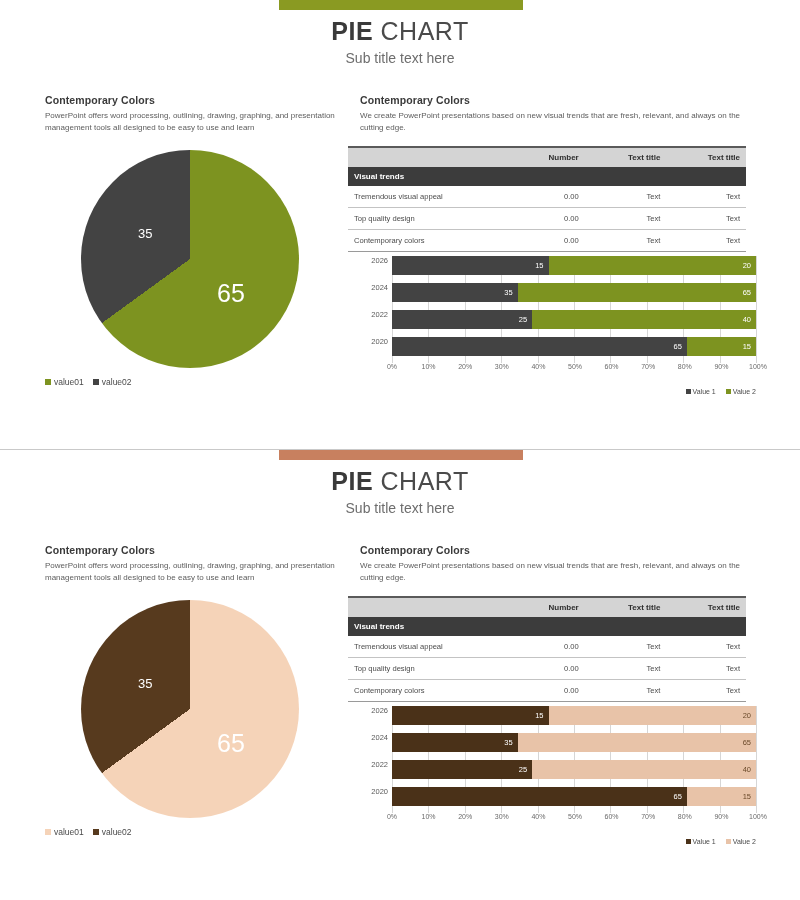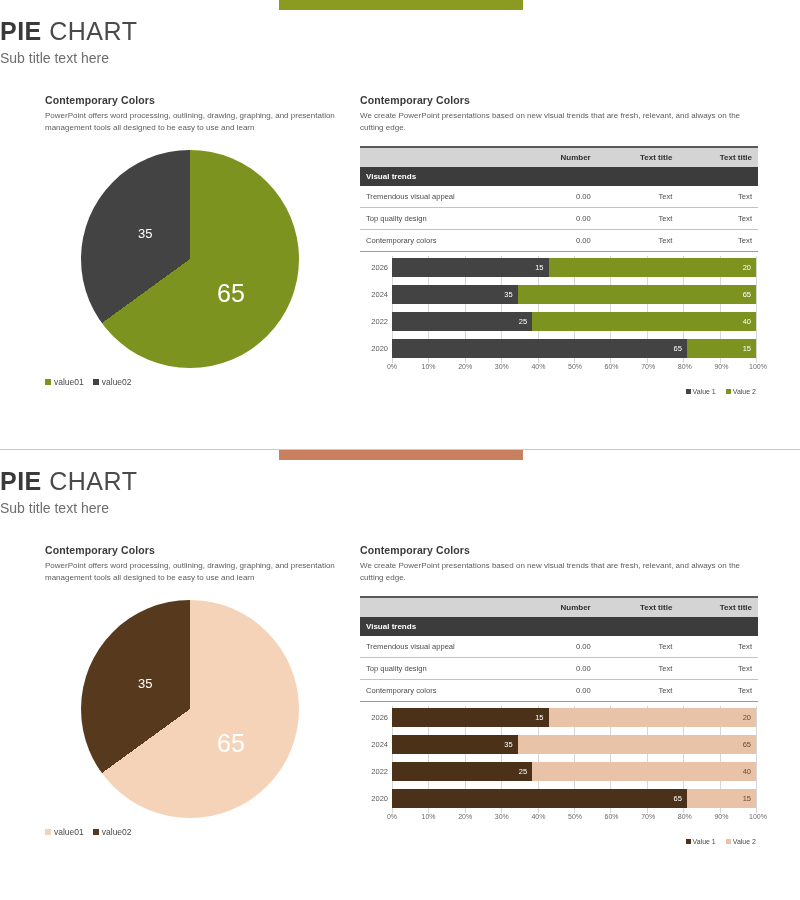--- a/index.html
+++ b/index.html
@@ -26,20 +26,21 @@
     top: 0;
     width: 244px;
     height: 10px;
   }
 
   
   .title-block {
     position: absolute;
     left: 0; right: 0;
     top: 18px;
+    text-align: center;
   }
   .main-title {
     font-size: 25px;
     letter-spacing: 0.5px;
     color: #4a4a4a;
     font-weight: 300;
     line-height: 1.1;
   }
   .main-title .bold { font-weight: bold; color: #3a3a3a; }
   .sub-title {
@@ -105,21 +106,21 @@
     color: #4a4a4a;
     display: flex;
     gap: 9px;
   }
   .legend-item { display: flex; align-items: center; gap: 3px; }
   .swatch { width: 6px; height: 6px; display: inline-block; }
 
   
   .tbl {
     position: absolute;
-    left: 360px;
+    left: 348px;
     top: 146px;
     width: 398px;
     border-collapse: collapse;
     font-size: 7.6px;
   }
   .tbl td, .tbl th { padding: 5px 6px; text-align: right; font-weight: normal; }
   .tbl .c0 { text-align: left; width: 46%; }
   .tbl .c1 { width: 18%; text-align: right; padding-right: 24px; }
   .tbl .c2 { width: 18%; text-align: right; padding-right: 14px; }
   .tbl .c3 { width: 18%; text-align: right; }
@@ -165,21 +166,20 @@
     position: absolute;
     top: 0; bottom: 0;
     width: 1px;
     background: #d6d6d6;
   }
   .bar-row {
     position: relative;
     height: 22px;
     margin-bottom: 5px;
     display: flex;
-    align-items: center;
   }
   .bar-row:last-child { margin-bottom: 0; }
   .ylab {
     position: absolute;
     left: -32px;
     width: 28px;
     text-align: right;
     font-size: 7.5px;
     color: #595959;
   }

